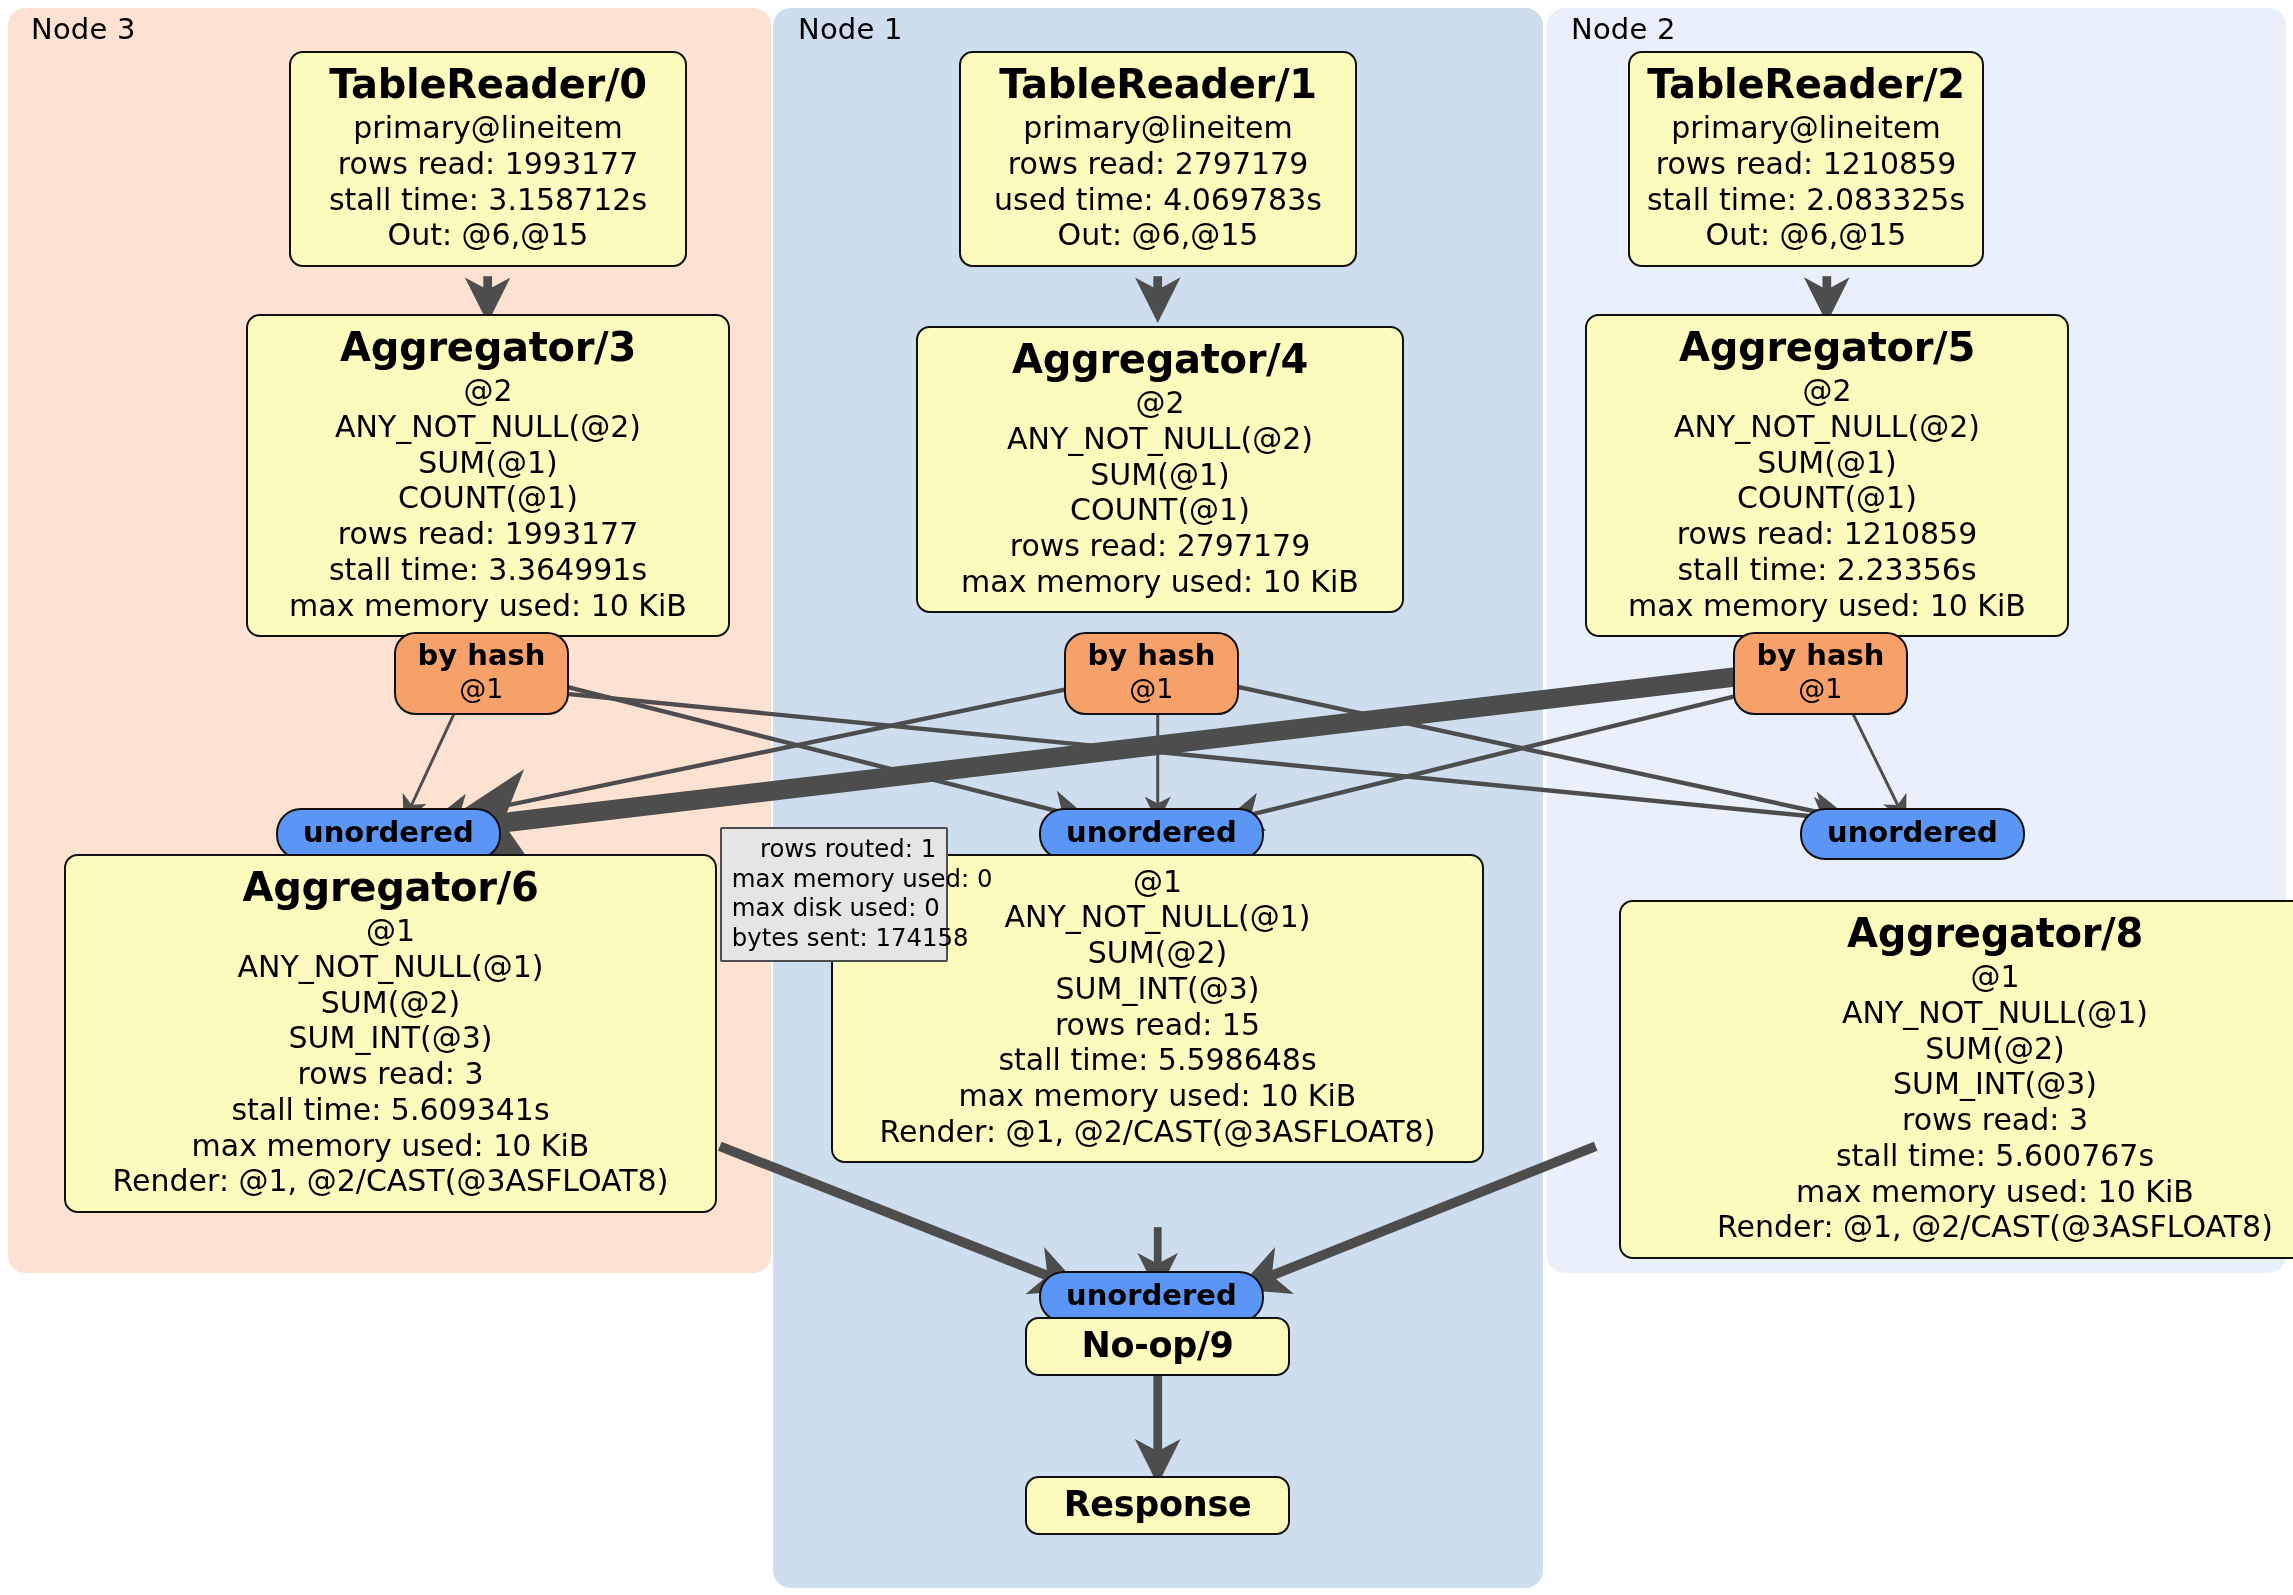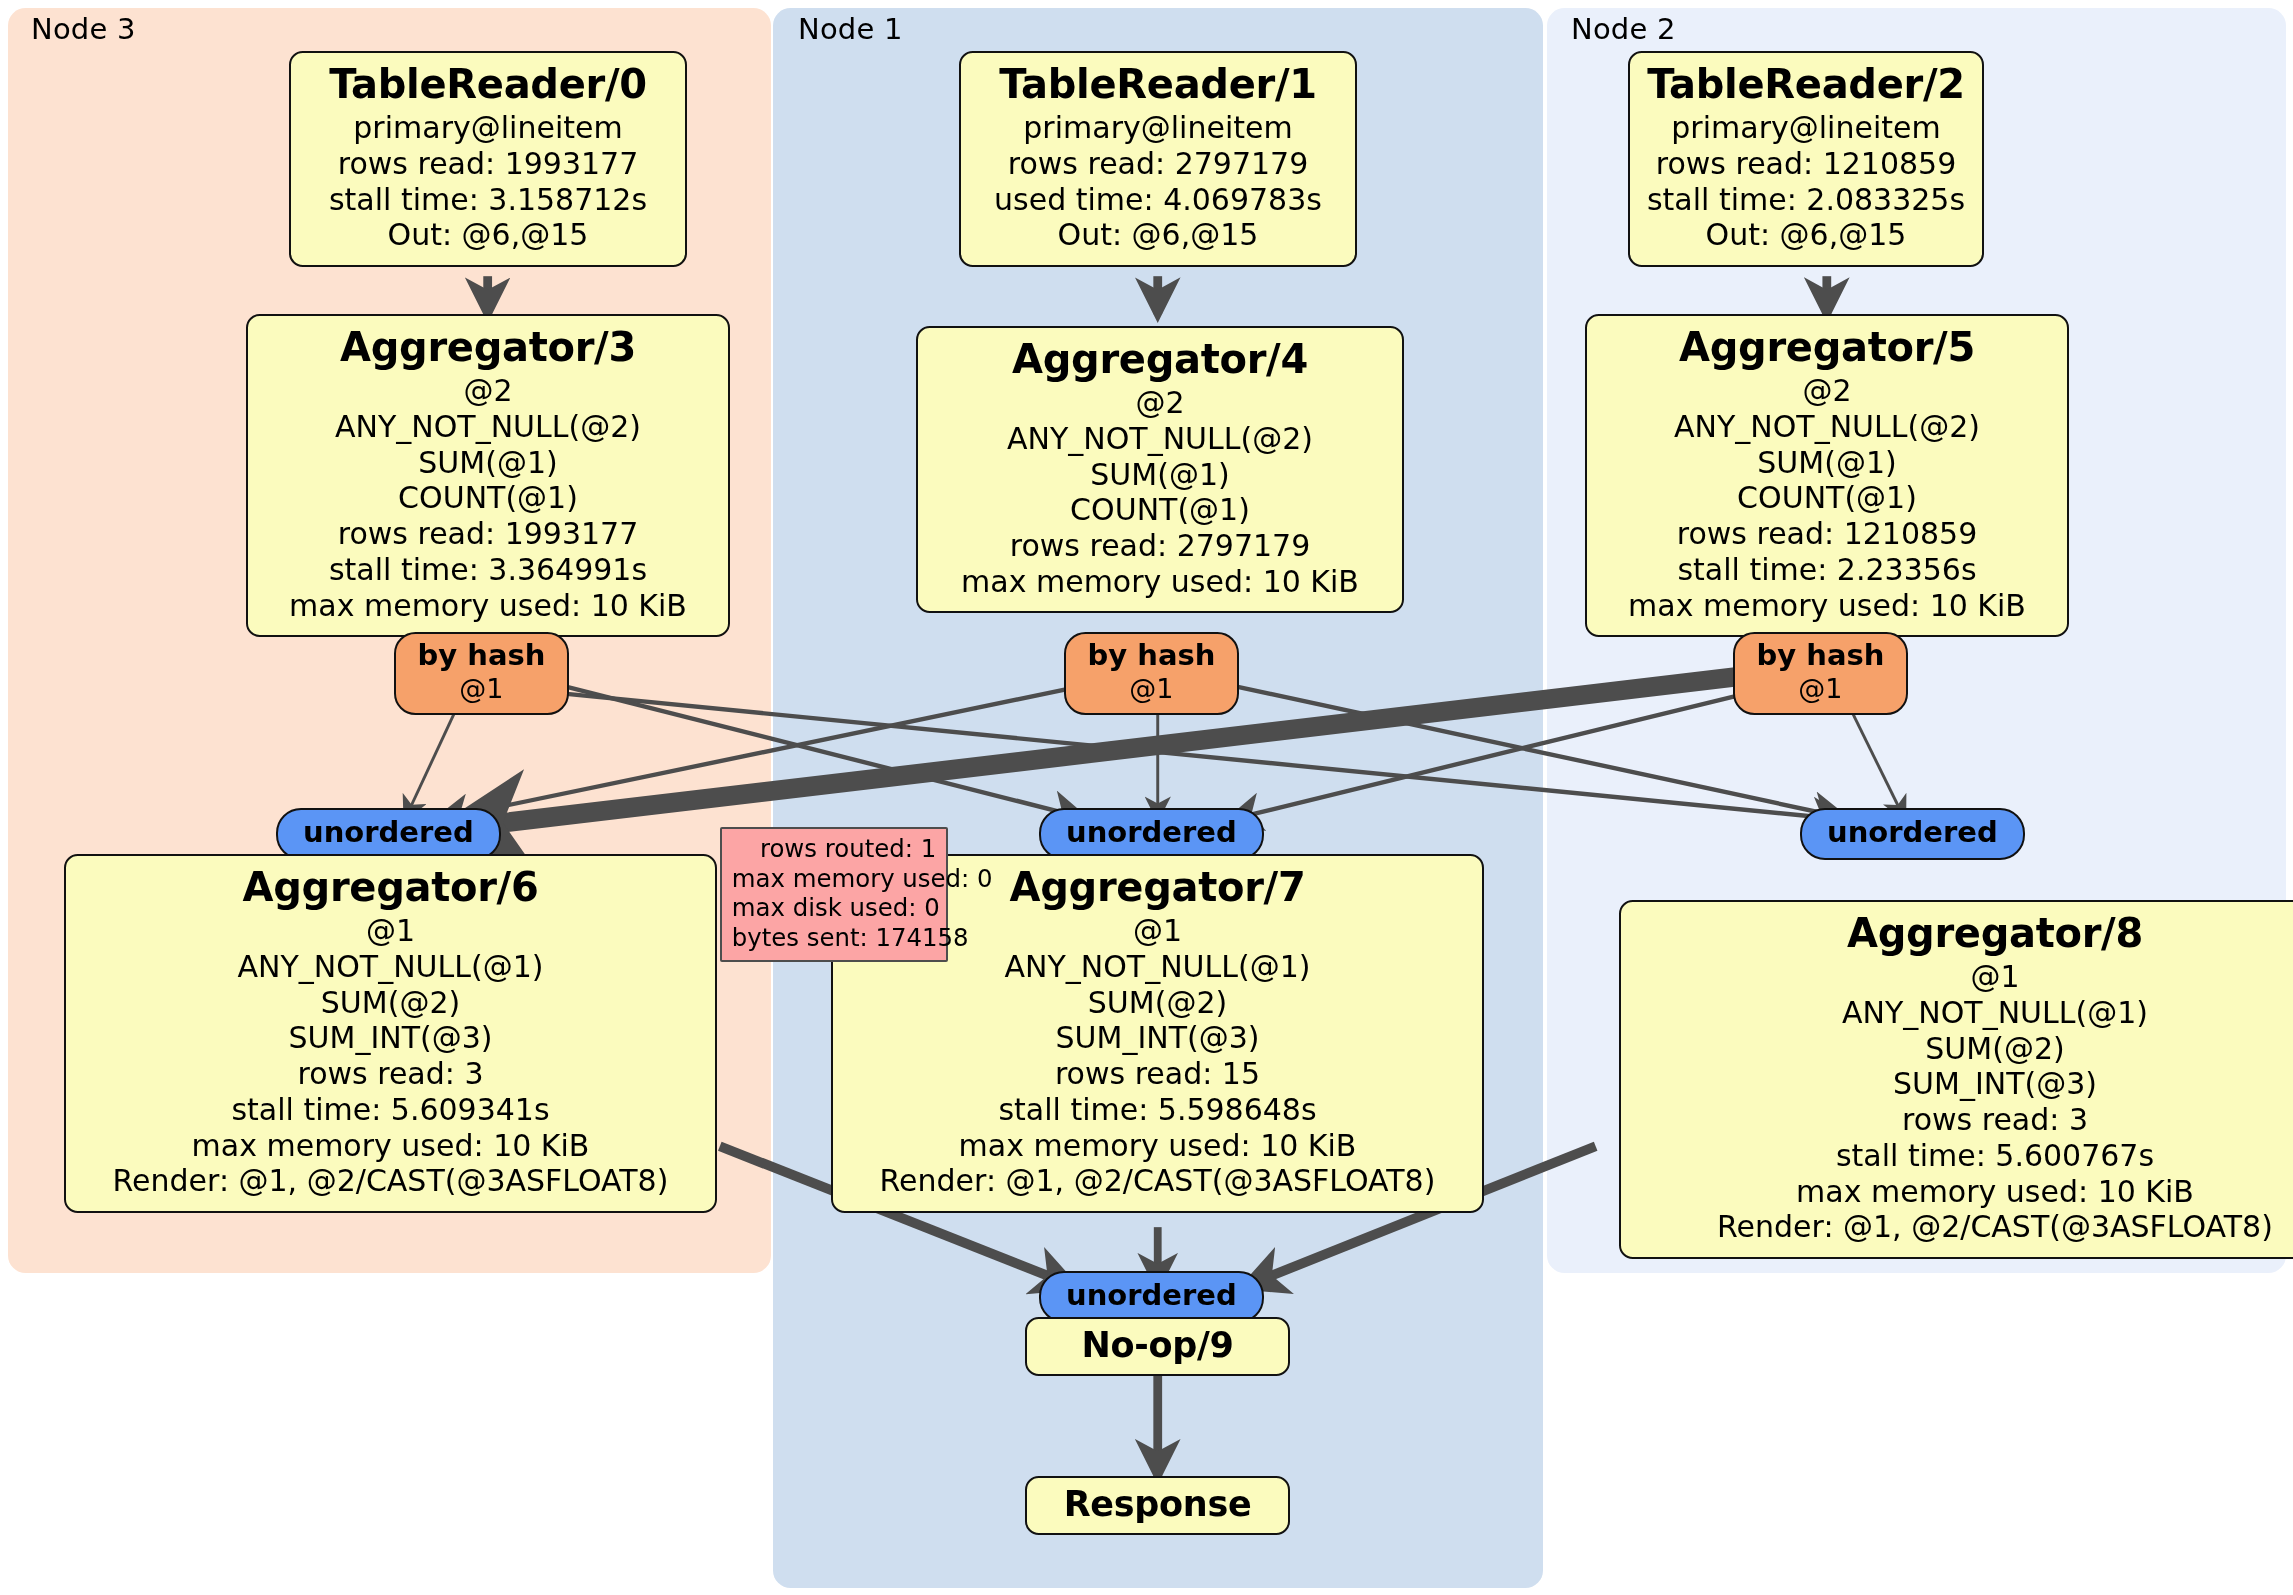--- a/index.html
+++ b/index.html
@@ -102,21 +102,21 @@
     border-radius: 25px;
     padding: 5.9px 25px 8.8px 25px;
     font-weight: bold;
     font-size: 29px;
   }
 
   
   .statbox {
     position: absolute;
     box-sizing: border-box;
-    background: #fca5a5;
+    background: #e5e5e5;
     border: 2px solid #4d4d4d;
     border-radius: 2px;
     padding: 4.9px 9.8px 6.8px 9.8px;
     text-align: right;
     line-height: 1.22;
     color: #000000;
   }
   .statbox .line {
     display: block;
     font-size: 24.4px;
@@ -262,21 +262,20 @@
     <span class="line">ANY_NOT_NULL(@1)</span>
     <span class="line">SUM(@2)</span>
     <span class="line">SUM_INT(@3)</span>
     <span class="line">rows read: 3</span>
     <span class="line">stall time: 5.609341s</span>
     <span class="line">max memory used: 10 KiB</span>
     <span class="line">Render: @1, @2/CAST(@3ASFLOAT8)</span>
   </div>
 
   <div class="op" style="left:831px; top:854px; width:653px;">
-    <span class="title">Aggregator/7</span>
     <span class="line">@1</span>
     <span class="line">ANY_NOT_NULL(@1)</span>
     <span class="line">SUM(@2)</span>
     <span class="line">SUM_INT(@3)</span>
     <span class="line">rows read: 15</span>
     <span class="line">stall time: 5.598648s</span>
     <span class="line">max memory used: 10 KiB</span>
     <span class="line">Render: @1, @2/CAST(@3ASFLOAT8)</span>
   </div>
 

